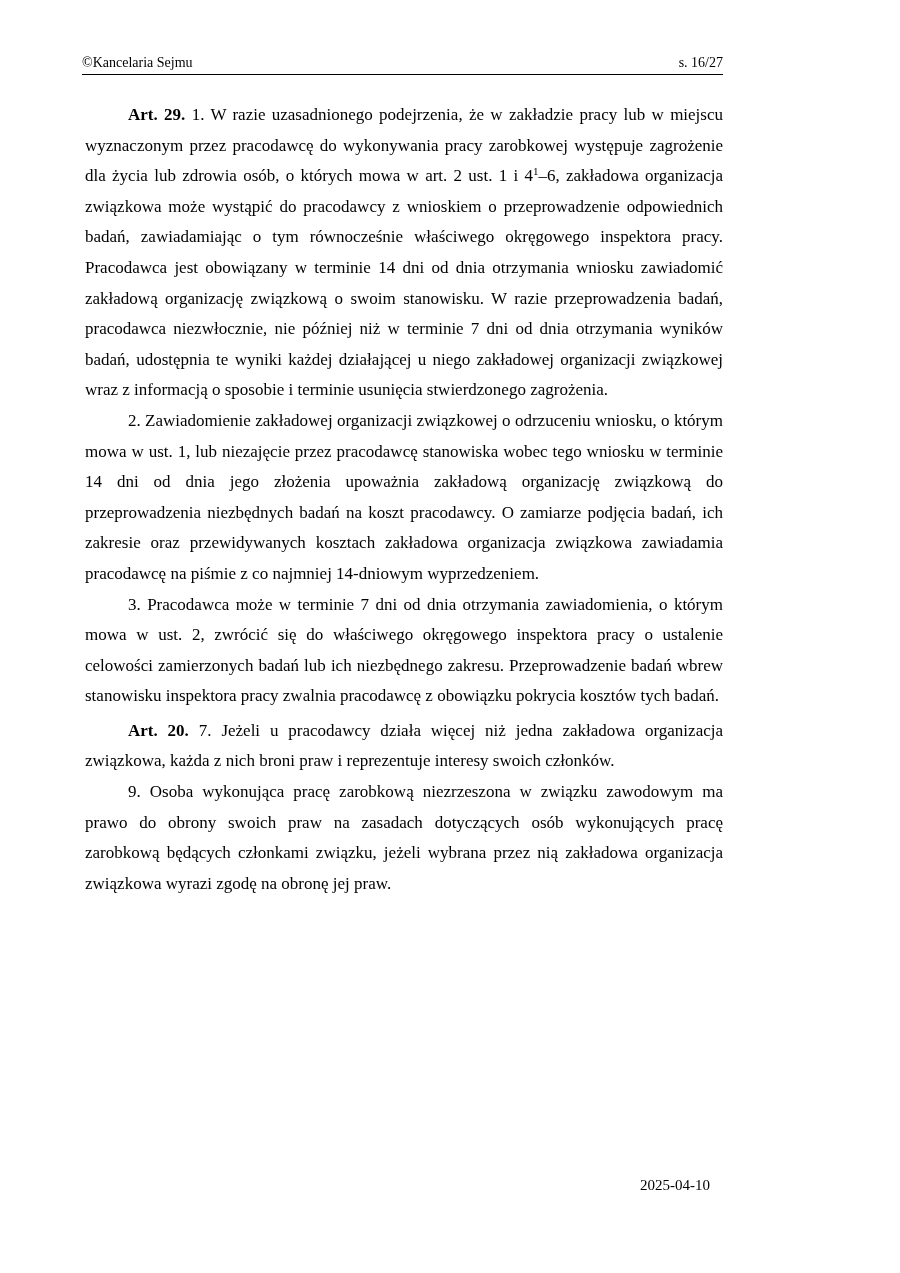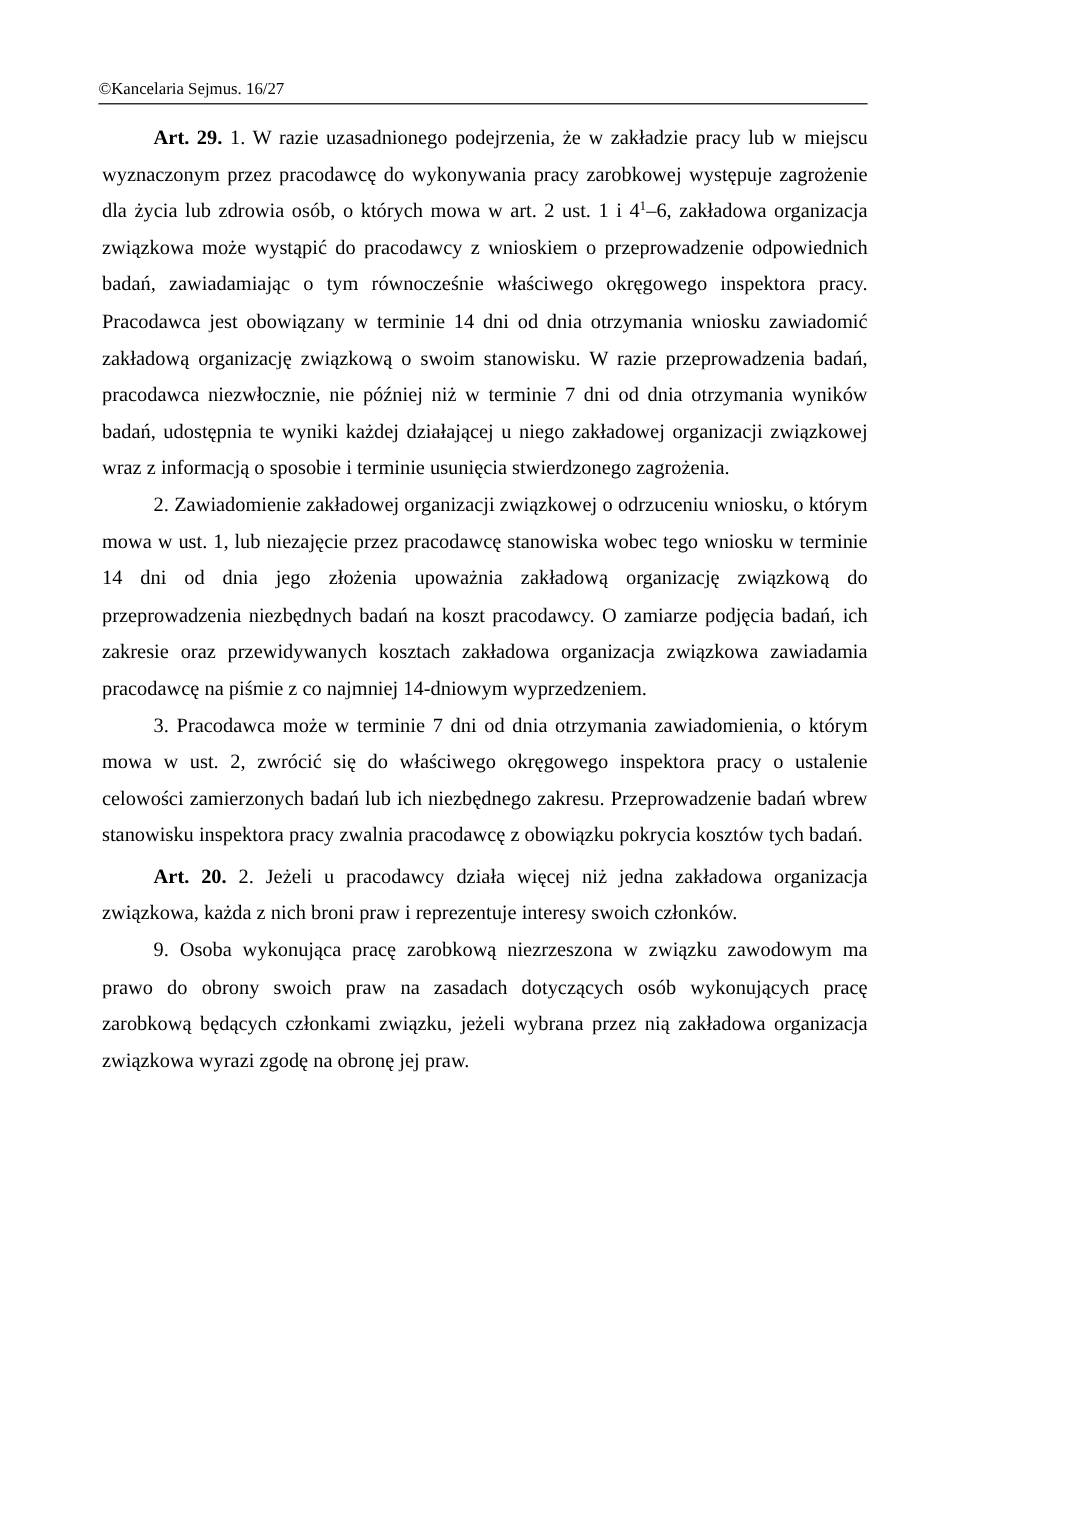--- a/index.html
+++ b/index.html
@@ -15,26 +15,26 @@
     color: #000000;
     font-family: "Liberation Serif", "DejaVu Serif", serif;
     overflow: hidden;
   }
   .header {
     position: absolute;
     left: 82px;
     top: 54px;
     width: 641px;
     display: flex;
+    justify-content: space-between;
     align-items: flex-end;
     border-bottom: 1.5px solid #000000;
     padding-bottom: 3px;
     font-size: 14px;
     line-height: 17px;
-    margin-top: 12px;
   }
   .textblock {
     position: absolute;
     left: 85px;
     top: 96px;
     width: 638px;
     font-size: 17px;
     line-height: 30.6px;
     text-align: justify;
   }
@@ -78,21 +78,24 @@
 
   <div class="textblock">
 
 
     <p class="para art"><b class="artlabel">Art. 29.</b><span> 1. W razie uzasadnionego podejrzenia, że w zakładzie pracy lub w miejscu wyznaczonym przez pracodawcę do wykonywania pracy zarobkowej występuje zagrożenie dla życia lub zdrowia osób, o których mowa w art. 2 ust. 1 i 4</span><sup class="sup">1</sup><span>–6, zakładowa organizacja związkowa może wystąpić do pracodawcy z wnioskiem o przeprowadzenie odpowiednich badań, zawiadamiając o tym równocześnie właściwego okręgowego inspektora pracy. Pracodawca jest obowiązany w terminie 14 dni od dnia otrzymania wniosku zawiadomić zakładową organizację związkową o swoim stanowisku. W razie przeprowadzenia badań, pracodawca niezwłocznie, nie później niż w terminie 7 dni od dnia otrzymania wyników badań, udostępnia te wyniki każdej działającej u niego zakładowej organizacji związkowej wraz z informacją o sposobie i terminie usunięcia stwierdzonego zagrożenia.</span></p>
 
     <p class="para"><span>2. Zawiadomienie zakładowej organizacji związkowej o odrzuceniu wniosku, o którym mowa w ust. 1, lub niezajęcie przez pracodawcę stanowiska wobec tego wniosku w terminie 14 dni od dnia jego złożenia upoważnia zakładową organizację związkową do przeprowadzenia niezbędnych badań na koszt pracodawcy. O zamiarze podjęcia badań, ich zakresie oraz przewidywanych kosztach zakładowa organizacja związkowa zawiadamia pracodawcę na piśmie z co najmniej 14-dniowym wyprzedzeniem.</span></p>
 
     <p class="para"><span>3. Pracodawca może w terminie 7 dni od dnia otrzymania zawiadomienia, o którym mowa w ust. 2, zwrócić się do właściwego okręgowego inspektora pracy o ustalenie celowości zamierzonych badań lub ich niezbędnego zakresu. Przeprowadzenie badań wbrew stanowisku inspektora pracy zwalnia pracodawcę z obowiązku pokrycia kosztów tych badań.</span></p>
 
-    <p class="para art"><b class="artlabel">Art. 20.</b><span> 2. Jeżeli u pracodawcy działa więcej niż jedna zakładowa organizacja związkowa, każda z nich broni praw i reprezentuje interesy swoich członków.</span></p>
+    <p class="para art"><b class="artlabel">Art. 20.</b><span> 7. Jeżeli u pracodawcy działa więcej niż jedna zakładowa organizacja związkowa, każda z nich broni praw i reprezentuje interesy swoich członków.</span></p>
 
     <p class="para"><span>9. Osoba wykonująca pracę zarobkową niezrzeszona w związku zawodowym ma prawo do obrony swoich praw na zasadach dotyczących osób wykonujących pracę zarobkową będących członkami związku, jeżeli wybrana przez nią zakładowa organizacja związkowa wyrazi zgodę na obronę jej praw.</span></p>
 
 
   </div>
 
+  <div class="footer">
+    <span>2025-04-10</span>
+  </div>
 
 </div>
 
 </body></html>

